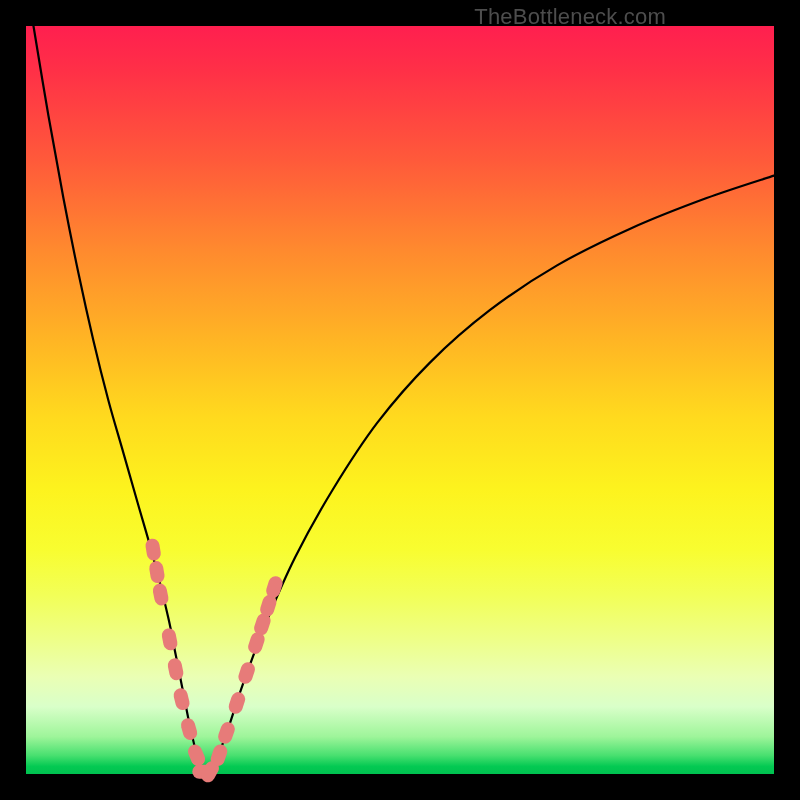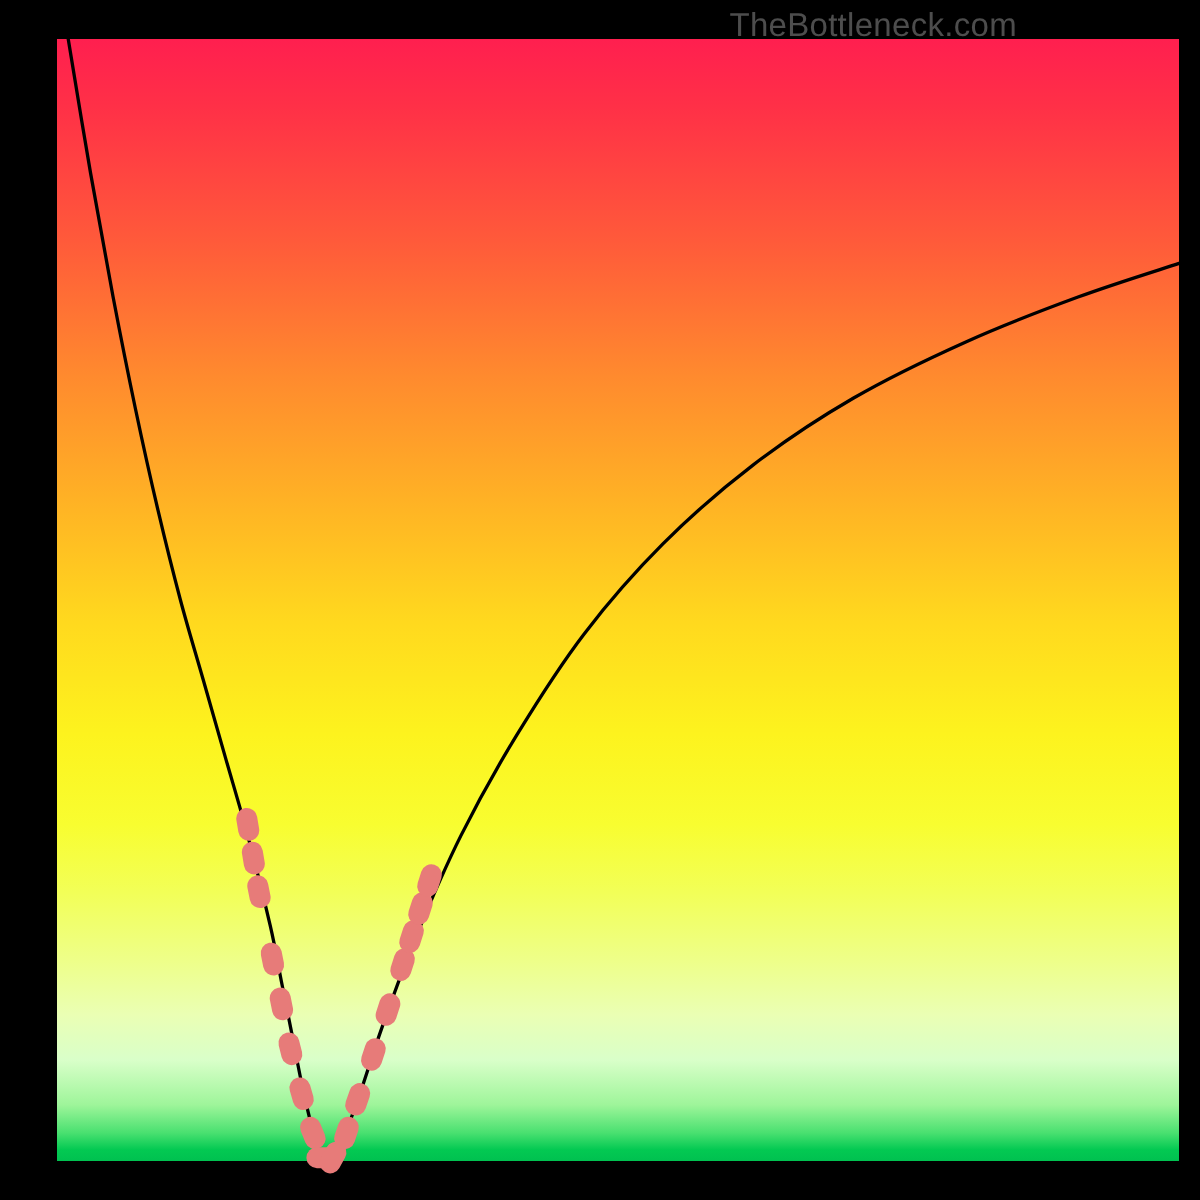--- a/index.html
+++ b/index.html
@@ -7,21 +7,21 @@
     padding: 0;
     width: 800px;
     height: 800px;
     overflow: hidden;
     background: #000;
     font-family: Arial, Helvetica, sans-serif;
   }
   .frame {
     position: absolute;
     top: 0;
-    left: 12px;
+    left: 0;
     width: 676px;
     height: 800px;
     background: #000;
   }
   .plot-area {
     position: absolute;
     top: 26px;
     left: 26px;
     width: 748px;
     height: 748px;

